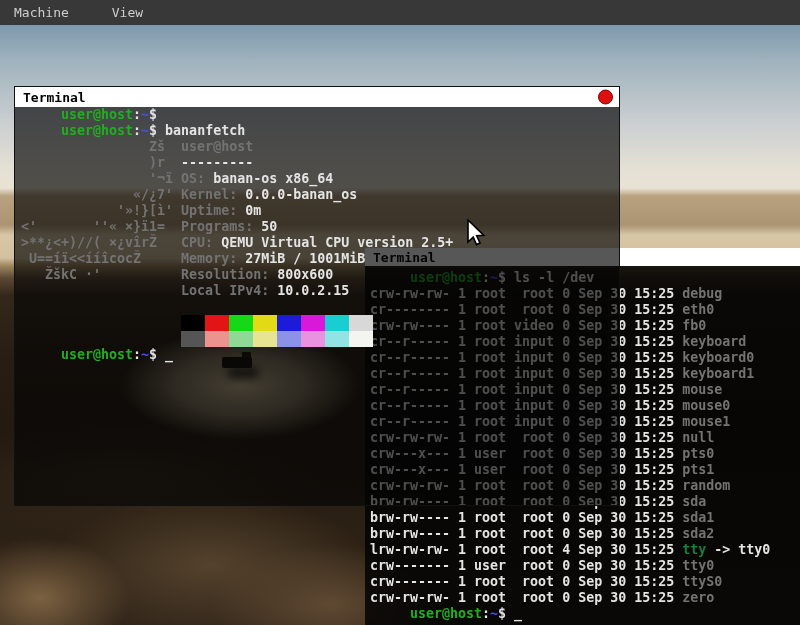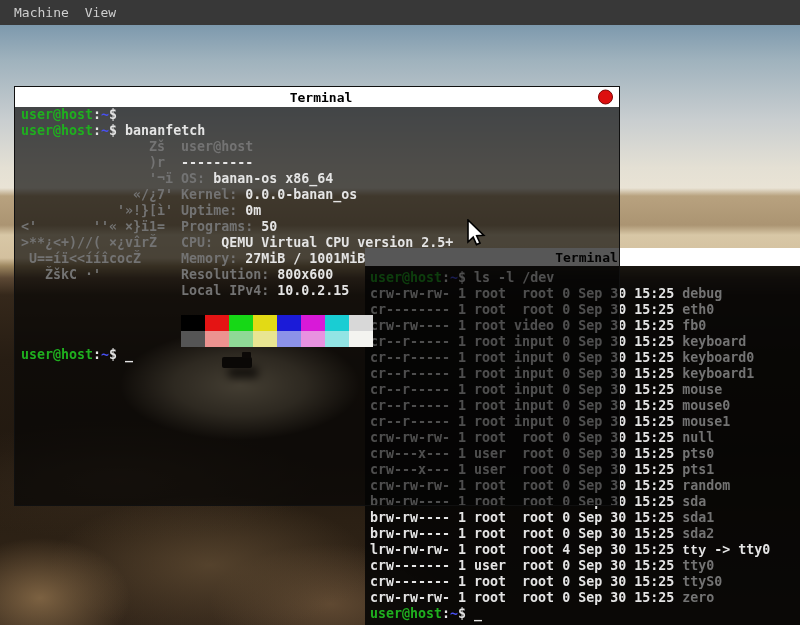--- a/index.html
+++ b/index.html
@@ -20,42 +20,42 @@
         #b8a27f 196px,#ab9472 225px,
         #d8c7a6 235px,#d3c09e 258px,
         #9c865f 266px,#5c4834 278px,
         #35281b 295px,#271d13 360px,#221910 450px,#2b2014 520px,#33261a 625px)}
   .truck{position:absolute;left:222px;top:357px;width:30px;height:11px;background:#17110b;
          border-radius:2px;z-index:0;box-shadow:6px 10px 8px rgba(20,14,8,.8);}
   .truck:after{content:"";position:absolute;left:20px;top:-5px;width:9px;height:6px;background:#1d150d;border-radius:1px;}
 
   
   .menubar{position:absolute;left:0;top:0;width:800px;height:25px;background:#383838;z-index:6;
-           display:flex;align-items:center;gap:16px;padding-left:14px;box-sizing:border-box;
+           display:flex;align-items:center;gap:43px;padding-left:14px;box-sizing:border-box;
            font:13px "DejaVu Sans Mono",monospace;color:#cfcfcf;}
   .menubar span{cursor:default;}
 
   
   .window{position:absolute;box-sizing:border-box;}
   .titlebar{background:#ffffff;color:#000;display:flex;align-items:center;
-            font:bold 13px "DejaVu Sans Mono",monospace;padding-left:8px;position:relative;justify-content:center;}
+            font:bold 13px "DejaVu Sans Mono",monospace;padding-left:8px;position:relative;}
   .close-btn{position:absolute;right:6px;top:50%;transform:translateY(-50%);
              width:13px;height:13px;border-radius:50%;background:#dd0f0f;border:1px solid #7e0606;}
   .tcontent{font:bold 13.3px/16px "DejaVu Sans Mono",monospace;white-space:pre;color:#e4e4e4;
             letter-spacing:0px;}
   .front-window{left:14px;top:86px;width:606px;height:420px;z-index:2;border:1px solid #101010;}
   .front-window .titlebar{height:20px;}
   .front-window .tcontent{height:398px;background:rgba(5,5,5,0.67);padding:0 0 0 6px;}
   .back-window{left:365px;top:248px;width:435px;height:377px;z-index:1;}
   .back-window .titlebar{height:18px;}
   .back-window .tcontent{height:359px;background:rgba(3,3,3,0.86);padding:4px 0 0 5px;overflow:hidden;}
 
   .tline{height:16px;}
-  .c-w{color:#e4e4e4;} .c-g{color:#1faf1f;} .c-y{color:#737373;}
-  .c-b{color:#4850f2;} .c-c{color:#e5e5e5;font-family:Liberation Mono, monospace;}
+  .c-w{color:#e4e4e4;} .c-g{color:#1faf1f;margin-left:40px;} .c-y{color:#737373;}
+  .c-b{color:#4850f2;} .c-c{color:#15803d;}
   .prow .swatch{display:inline-block;width:24px;height:16px;vertical-align:top;}
   .prow{padding-left:160px;}
 
   
   .cursor{position:absolute;left:466px;top:219px;z-index:5;}
 </style>
 </head>
 <body>
 
 <div class="wallpaper"></div>

